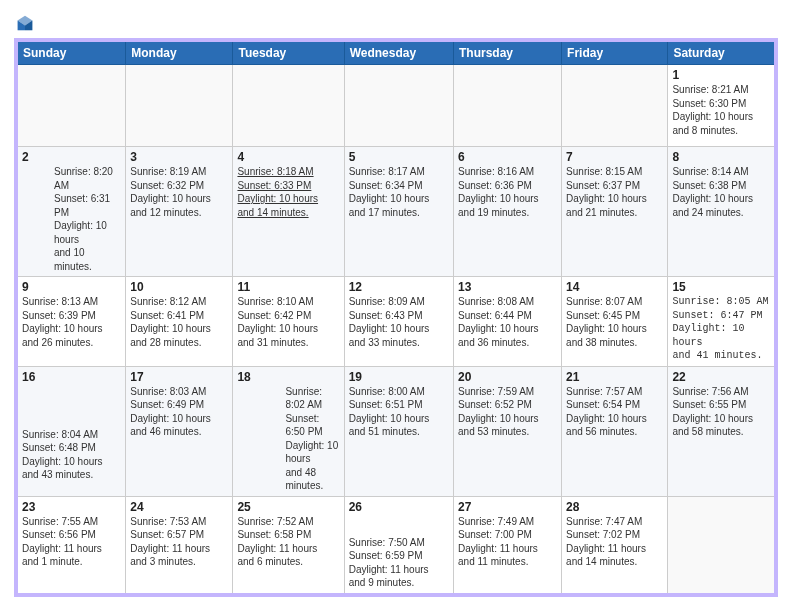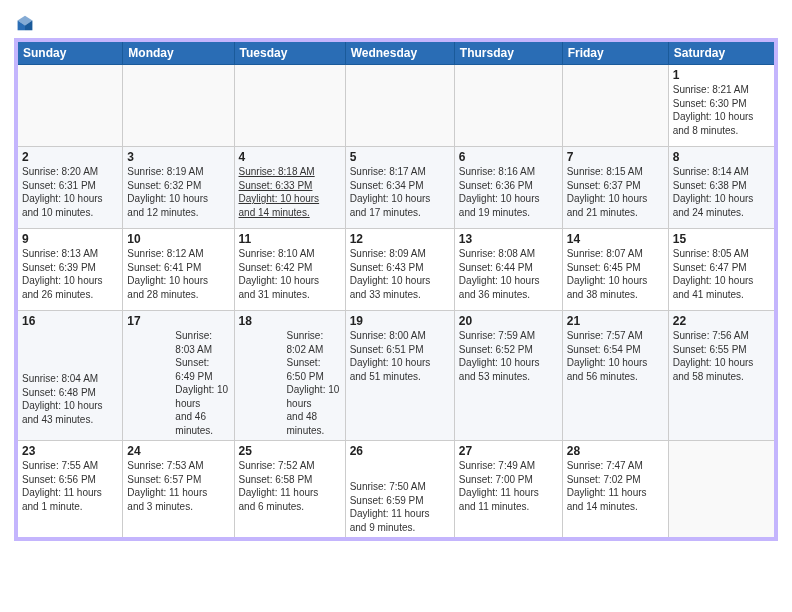--- a/index.html
+++ b/index.html
@@ -138,21 +138,21 @@
             <div class="day-number">1</div>
             <div class="day-info" style="white-space: pre-line;">Sunrise: 8:21 AM
 Sunset: 6:30 PM
 Daylight: 10 hours
 and 8 minutes.</div>
           </td>
         </tr>
         <tr>
           <td>
             <div class="day-number">2</div>
-            <div class="day-info" style="white-space: pre-line;">Sunrise: 8:20 AM
+            <div class="day-info" style="white-space: pre-line; margin-left: 32px;">Sunrise: 8:20 AM
 Sunset: 6:31 PM
 Daylight: 10 hours
 and 10 minutes.</div>
           </td>
           <td>
             <div class="day-number">3</div>
             <div class="day-info" style="white-space: pre-line;">Sunrise: 8:19 AM
 Sunset: 6:32 PM
 Daylight: 10 hours
 and 12 minutes.</div>
@@ -231,37 +231,37 @@
           </td>
           <td>
             <div class="day-number">14</div>
             <div class="day-info" style="white-space: pre-line;">Sunrise: 8:07 AM
 Sunset: 6:45 PM
 Daylight: 10 hours
 and 38 minutes.</div>
           </td>
           <td>
             <div class="day-number">15</div>
-            <div class="day-info" style="white-space: pre-line;">Sunrise: 8:05 AM
+            <div class="day-info" style="white-space: pre-line; font-family: Liberation Mono, monospace;">Sunrise: 8:05 AM
 Sunset: 6:47 PM
 Daylight: 10 hours
 and 41 minutes.</div>
           </td>
         </tr>
         <tr>
           <td>
             <div class="day-number">16</div>
             <div class="day-info" style="white-space: pre-line; margin-top: 44px;">Sunrise: 8:04 AM
 Sunset: 6:48 PM
 Daylight: 10 hours
 and 43 minutes.</div>
           </td>
           <td>
             <div class="day-number">17</div>
-            <div class="day-info" style="white-space: pre-line; margin-left: 48px;">Sunrise: 8:03 AM
+            <div class="day-info" style="white-space: pre-line;">Sunrise: 8:03 AM
 Sunset: 6:49 PM
 Daylight: 10 hours
 and 46 minutes.</div>
           </td>
           <td>
             <div class="day-number">18</div>
             <div class="day-info" style="white-space: pre-line; margin-left: 48px;">Sunrise: 8:02 AM
 Sunset: 6:50 PM
 Daylight: 10 hours
 and 48 minutes.</div>

